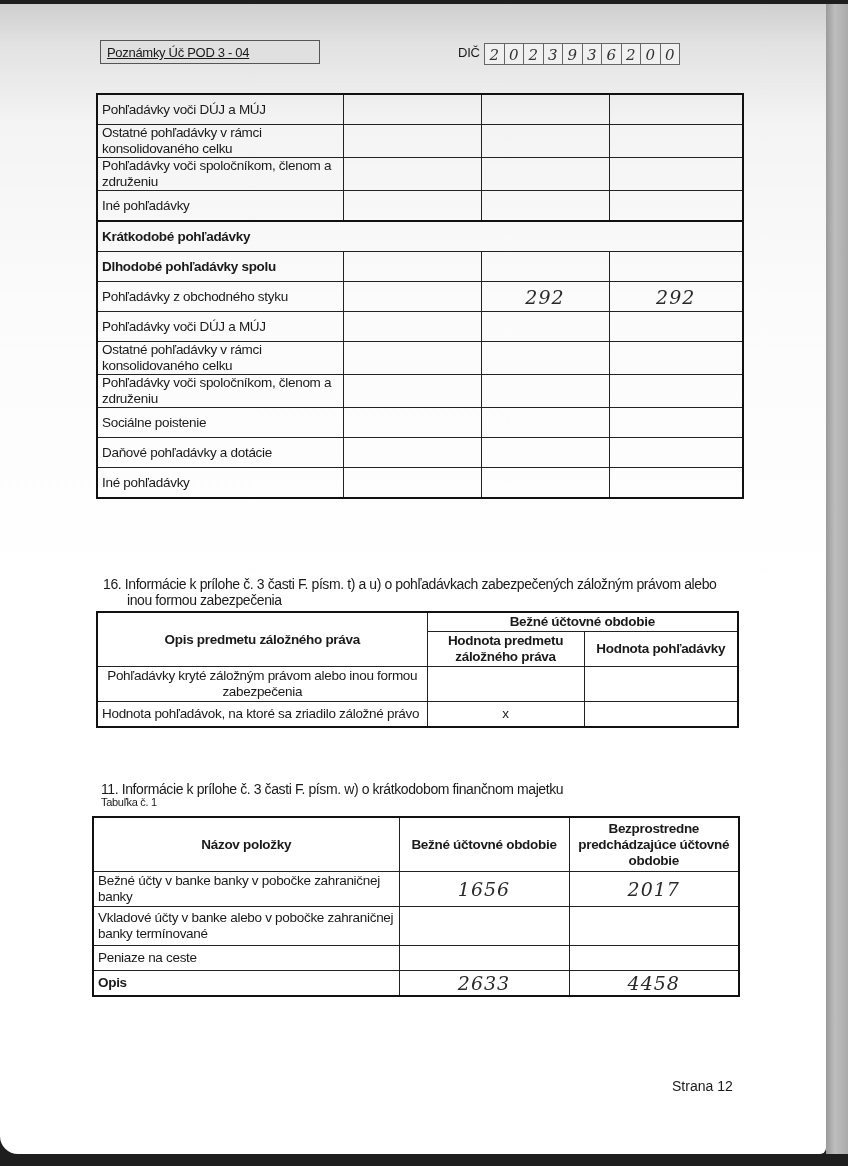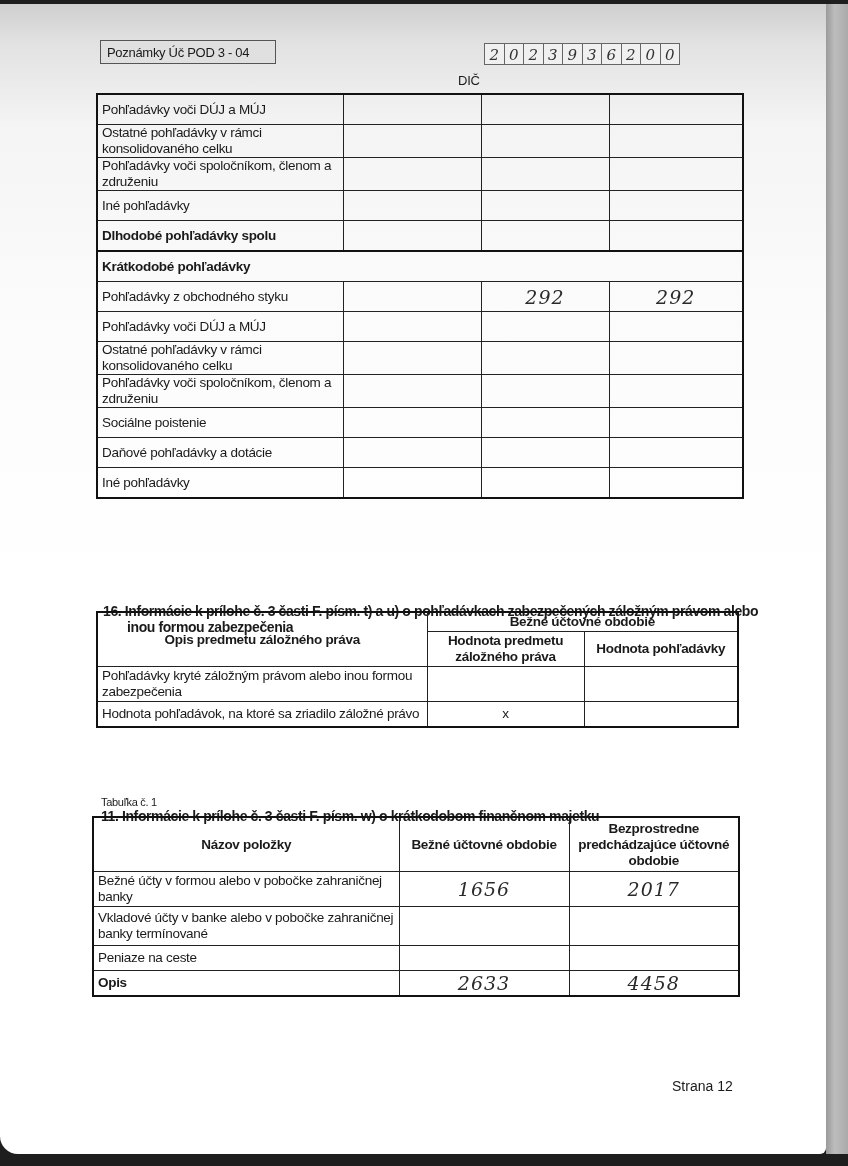--- a/index.html
+++ b/index.html
@@ -13,27 +13,28 @@
       position: absolute; left: 0; top: 4px; width: 826px; height: 1150px;
       background: linear-gradient(180deg, #cfcfcf 0px, #e2e2e2 40px, #f4f4f4 120px, #fbfbfb 300px, #ffffff 600px, #ffffff 100%);
       border-bottom-right-radius: 6px;
       border-bottom-left-radius: 18px;
     }
     .right-strip {
       position: absolute; left: 826px; top: 4px; width: 22px; height: 1150px;
       background: linear-gradient(90deg, #9a9a9a, #bdbdbd 40%, #aaaaaa);
     }
     .header-box {
-      position: absolute; left: 100px; top: 36px; width: 176px; height: 24px;
+      position: absolute; left: 100px; top: 36px; width: 220px; height: 24px;
       border: 1px solid #555; background: #e0e0e0;
       font-size: 13px; line-height: 24px; padding-left: 6px; box-sizing: border-box;
       letter-spacing: -0.3px;
+      text-decoration: underline;
     }
     .dic-label {
-      position: absolute; left: 458px; top: 41px; font-size: 13px; letter-spacing: -0.2px; margin-top: 28px;
+      position: absolute; left: 458px; top: 41px; font-size: 13px; letter-spacing: -0.2px;
     }
     .dic-boxes {
       position: absolute; left: 484px; top: 39px; display: flex;
       border-left: 1px solid #666;
     }
     .dic-box {
       width: 19.5px; height: 22px; border: 1px solid #666; border-left: none;
       font-family: "DejaVu Serif", serif; font-style: italic;
       font-size: 15px; color: #333; text-align: center; line-height: 22px;
       box-sizing: border-box; background: #f0f0f0;
@@ -46,23 +47,22 @@
     }
     .t1 { left: 96px; top: 89px; width: 646px; border: 2px solid #111; }
     .t1 td { height: 29px; }
     .t1 td.two { height: 31px; margin-top: 31px; }
     .bold { font-weight: bold; }
     .hand {
       font-family: "DejaVu Serif", serif; font-style: italic;
       font-size: 19px; color: #2a2a2a; text-align: center; letter-spacing: 1px; margin-left: 48px;
     }
     .section-title {
-      position: absolute; font-size: 14px; font-weight: bold; letter-spacing: -0.4px;
+      position: absolute; font-size: 14px; font-weight: normal; letter-spacing: -0.4px;
       line-height: 16px;
-      margin-top: 27px;
     }
     .sub-label { position: absolute; font-size: 11px; letter-spacing: -0.3px; }
     .t2 { left: 96px; top: 607px; width: 641px; border: 2px solid #111; }
     .t2 th { font-weight: bold; text-align: center; }
     .t2 td { height: 24px; }
     .t3 { left: 92px; top: 812px; width: 646px; border: 2px solid #111; }
     .t3 th { font-weight: bold; text-align: center; height: 53px; }
     .t3 td { height: 22px; }
     .center { text-align: center; }
     .page-no { position: absolute; left: 672px; top: 1074px; font-size: 14px; }
@@ -112,28 +112,28 @@
       <td class="hand"></td>
       <td class="hand"></td>
       <td class="hand"></td>
     </tr>
     <tr>
       <td>Iné pohľadávky</td>
       <td class="hand"></td>
       <td class="hand"></td>
       <td class="hand"></td>
     </tr>
-    <tr>
-      <td class="bold">Dlhodobé pohľadávky spolu</td>
-      <td class="hand"></td>
-      <td class="hand"></td>
-      <td class="hand"></td>
-    </tr>
     <tr style="border-top:2px solid #111;">
       <td colspan="4" class="bold">Krátkodobé pohľadávky</td>
+    </tr>
+    <tr>
+      <td class="bold">Dlhodobé pohľadávky spolu</td>
+      <td class="hand"></td>
+      <td class="hand"></td>
+      <td class="hand"></td>
     </tr>
     <tr>
       <td>Pohľadávky z obchodného styku</td>
       <td class="hand"></td>
       <td class="hand">292</td>
       <td class="hand">292</td>
     </tr>
     <tr>
       <td>Pohľadávky voči DÚJ a MÚJ</td>
       <td class="hand"></td>
@@ -185,21 +185,21 @@
     <tbody>
         <tr>
       <th rowspan="2">Opis predmetu záložného práva</th>
       <th colspan="2" style="height:18px;">Bežné účtovné obdobie</th>
     </tr>
     <tr>
       <th style="height:34px;">Hodnota predmetu záložného práva</th>
       <th>Hodnota pohľadávky</th>
     </tr>
     <tr>
-      <td style="height:34px;">Pohľadávky kryté záložným právom alebo inou formou zabezpečenia</td>
+      <td style="height:34px;text-align:center;">Pohľadávky kryté záložným právom alebo inou formou zabezpečenia</td>
       <td class="center"></td>
       <td class="center"></td>
     </tr>
     <tr>
       <td>Hodnota pohľadávok, na ktoré sa zriadilo záložné právo</td>
       <td class="center">x</td>
       <td class="center"></td>
     </tr>
   </tbody>
     </table>
@@ -213,21 +213,21 @@
         <col style="width:170px">
         <col style="width:170px">
       </colgroup>
     <tbody>
         <tr>
       <th>Názov položky</th>
       <th>Bežné účtovné obdobie</th>
       <th>Bezprostredne predchádzajúce účtovné obdobie</th>
     </tr>
     <tr>
-      <td style="height:34px;">Bežné účty v formou alebo v pobočke zahraničnej banky</td>
+      <td style="height:34px;">Bežné účty v banke banky v pobočke zahraničnej banky</td>
       <td class="hand">1656</td>
       <td class="hand">2017</td>
     </tr>
     <tr>
       <td style="height:38px;">Vkladové účty v banke alebo v pobočke zahraničnej banky termínované</td>
       <td class="hand"></td>
       <td class="hand"></td>
     </tr>
     <tr>
       <td style="height:24px;">Peniaze na ceste</td>

